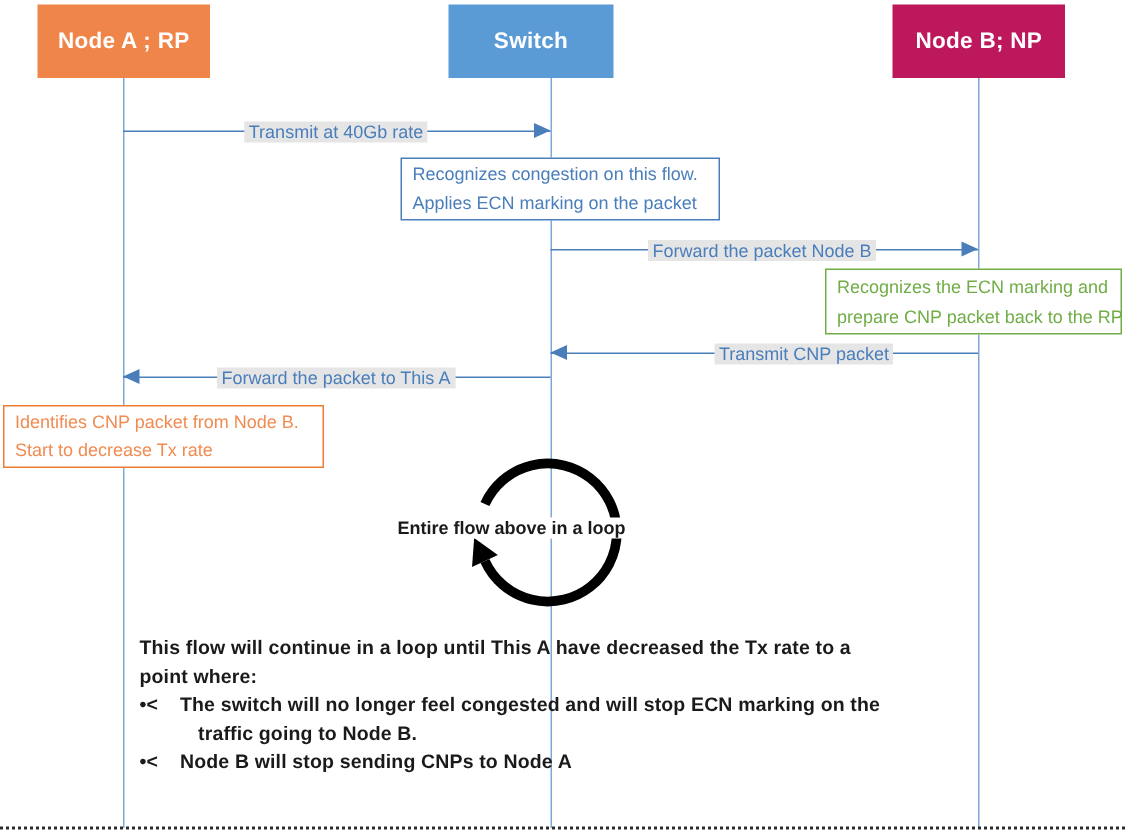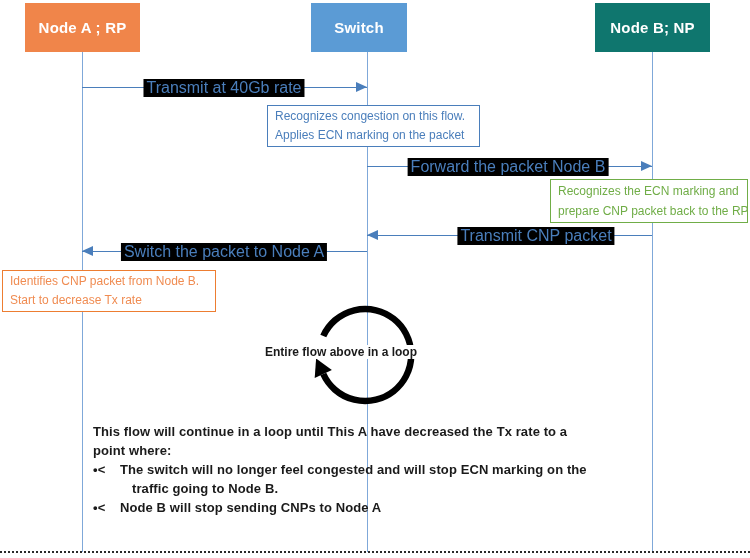--- a/index.html
+++ b/index.html
@@ -8,30 +8,30 @@
     font-family:"Liberation Sans", sans-serif;
     padding-left:18px;
   }
   .actor{
     position:absolute;top:3px;height:49px;
     display:flex;align-items:center;justify-content:center;
     color:#ffffff;font-weight:bold;font-size:15px;letter-spacing:.2px;
   }
   .actor.orange{background:#F0854A;}
   .actor.blue{background:#5B9BD5;}
-  .actor.green{background:#0f766e;}
+  .actor.green{background:#be185d;}
   .lifeline{position:absolute;top:52px;height:500px;width:1px;background:#7FA8D9;}
   .msg-line{position:absolute;height:1px;background:#4A7EBB;}
   .head{position:absolute;width:0;height:0;border-top:5px solid transparent;border-bottom:5px solid transparent;}
   .head.right{border-left:11px solid #4A7EBB;}
   .head.left{border-right:11px solid #4A7EBB;}
   .msg-label{
     position:absolute;transform:translate(-50%,-50%);
-    background:#000000;padding:0 3px;white-space:nowrap;
-    font-size:16px;color:#4A7EBB;
+    background:#e5e5e5;padding:0 3px;white-space:nowrap;
+    font-size:12px;color:#4A7EBB;
   }
   .note{
     position:absolute;background:#ffffff;border:1px solid;box-sizing:border-box;
     font-size:12px;line-height:19px;padding:1px 7px;white-space:nowrap;
   }
   .note.blue{border-color:#4A7EBB;color:#4A7EBB;}
   .note.green{border-color:#70AD47;color:#70AD47;}
   .note.orange{border-color:#ED7D31;color:#F08C52;}
   .loop-svg{position:absolute;left:303px;top:293px;width:124px;height:124px;}
   .loop-label{
@@ -46,21 +46,21 @@
   .page-break{position:absolute;left:0;width:750px;top:551px;height:0;border-top:2px dotted #2b2b2b;}
 </style>
 </head>
 <body>
 
 <div class="canvas">
 
   <div class="actor orange" style="left:25px;width:115px;">
     <span>Node A ; RP</span>
   </div>
-  <div class="actor blue" style="left:311px;width:96px;">
+  <div class="actor blue" style="left:299px;width:110px;">
     <span>Switch</span>
   </div>
   <div class="actor green" style="left:595px;width:115px;">
     <span>Node B; NP</span>
   </div>
 
   <div class="lifeline" style="left:82px;"></div>
   <div class="lifeline" style="left:367px;"></div>
   <div class="lifeline" style="left:652px;"></div>
 
@@ -81,21 +81,21 @@
     <div>Recognizes the ECN marking and</div>
     <div>prepare CNP packet back to the RP</div>
   </div>
 
   <div class="msg-line" style="left:367px;top:235px;width:285px;"></div>
   <div class="head left" style="left:367px;top:230px;"></div>
   <div class="msg-label" style="left:536px;top:236px;">Transmit CNP packet</div>
 
   <div class="msg-line" style="left:82px;top:251px;width:285px;"></div>
   <div class="head left" style="left:82px;top:246px;"></div>
-  <div class="msg-label" style="left:224px;top:252px;">Switch the packet to Node A</div>
+  <div class="msg-label" style="left:224px;top:252px;">Forward the packet to This A</div>
 
   <div class="note orange" style="left:2px;top:270px;width:214px;">
     <div>Identifies CNP packet from Node B.</div>
     <div>Start to decrease Tx rate</div>
   </div>
 
   <svg class="loop-svg" viewBox="0 0 124 124">
     <path d="M 20.3 43 A 46 46 0 1 1 20.3 81" fill="none" stroke="#000000" stroke-width="6.5"></path>
     <polygon points="13.1,65.6 28.9,77 11.7,85" fill="#000000"></polygon>
   </svg>

